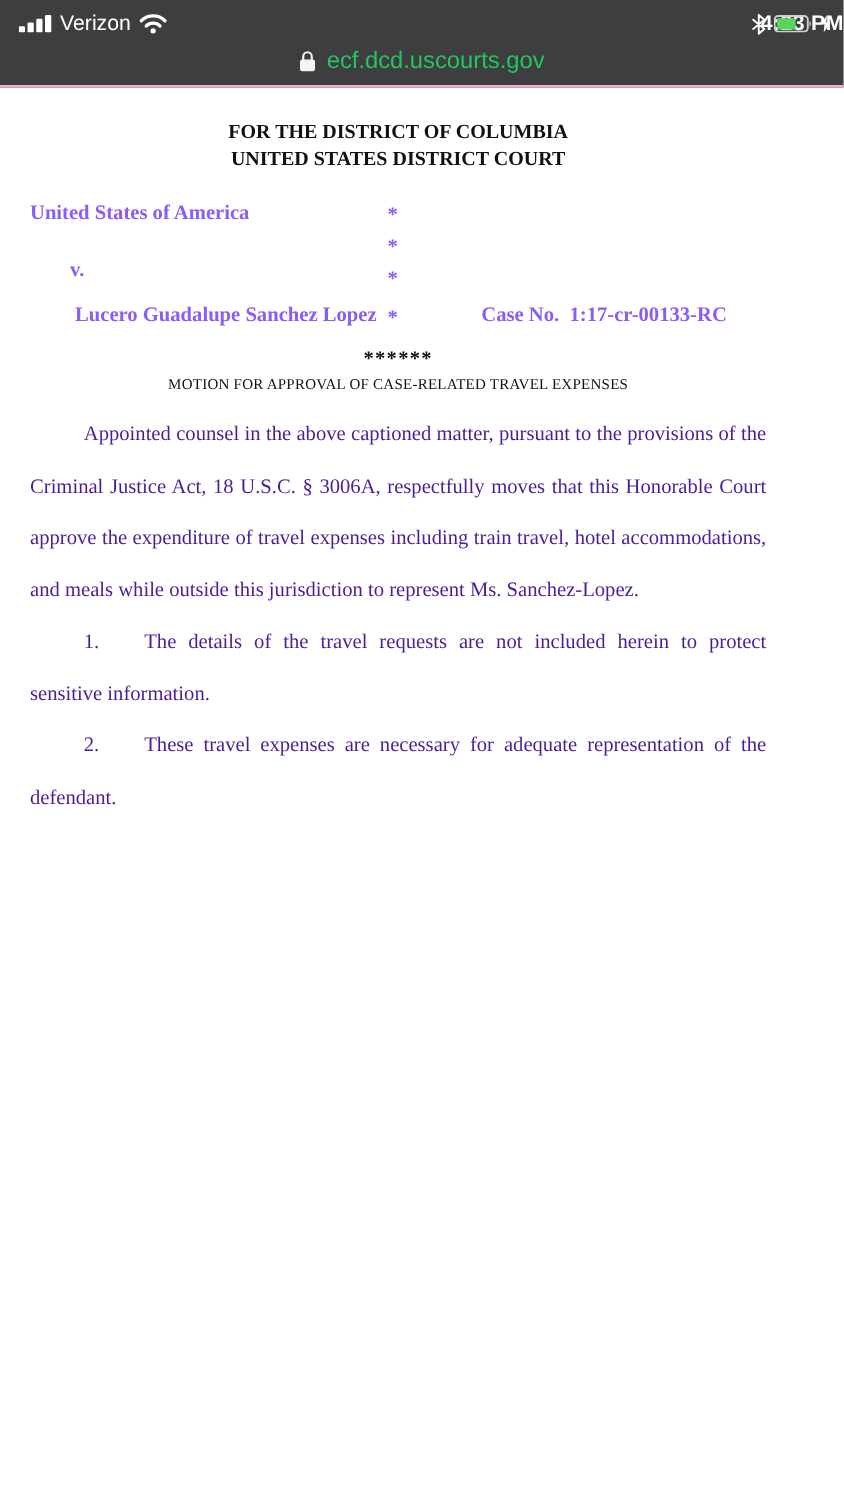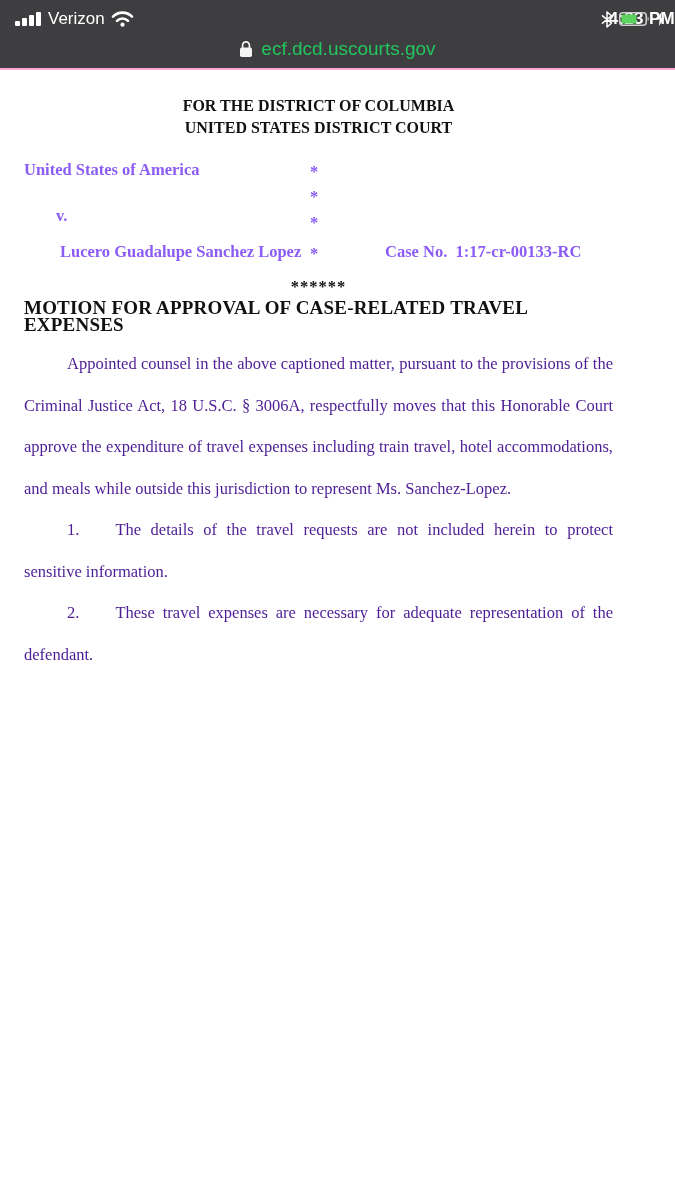--- a/index.html
+++ b/index.html
@@ -53,21 +53,21 @@
   .cap-v         { top: 46px; left: 32px; }
   .cap-star3     { top: 53px; left: 286px; }
   .cap-defendant { top: 82px; left: 16px; margin-left: 20px; }
   .cap-star4     { top: 84px; left: 286px; }
   .cap-caseno    { top: 82px; left: 361px; }
   .stars {
     text-align: center; font-weight: bold; margin-top: 14px;
     line-height: 16px; letter-spacing: 1px; color: #111111;
   }
   .motion-title {
-    font-weight: bold; font-size: 19px;
+    text-align: center; font-weight: normal; font-size: 12px;
     margin-top: 4px; line-height: 17px; letter-spacing: .2px; color: #111111;
   }
   .body-para {
     margin: 0; line-height: 41.5px; text-align: justify;
     text-indent: 43px; color: #4c1d95;
   }
   .body-para.first { margin-top: 10px; }
   .num { margin-right: 36px; }
 </style>
 </head>

